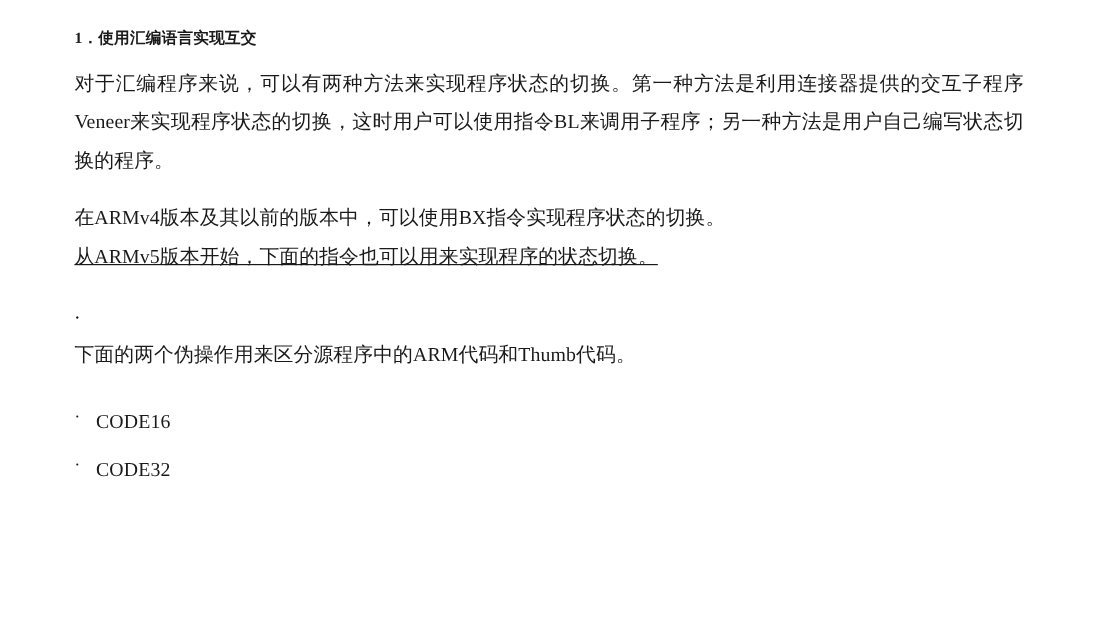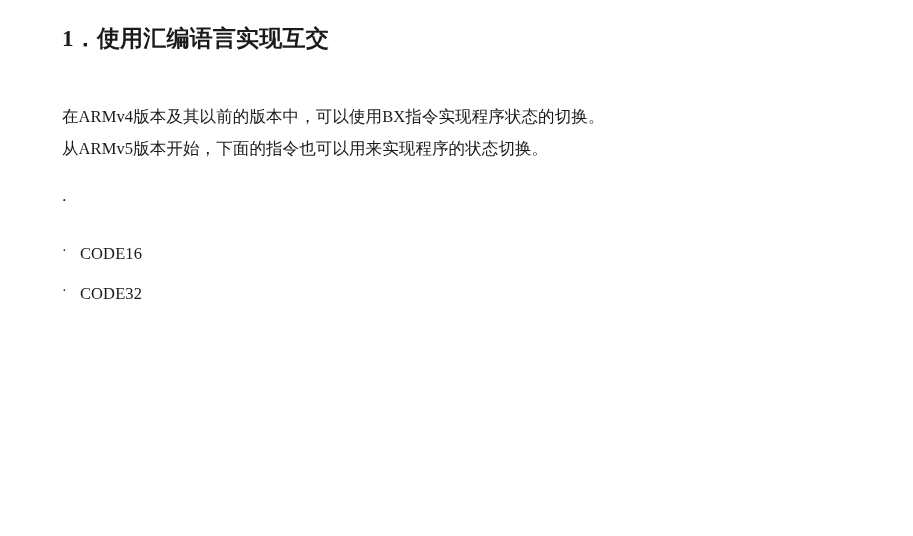--- a/index.html
+++ b/index.html
@@ -15,37 +15,38 @@
     overflow: hidden;
   }
   .page {
     position: relative;
     width: 913px;
     height: 536px;
     box-sizing: border-box;
     padding: 22px 60px 0 62px;
   }
   .heading {
-    font-size: 23px;
+    font-size: 13px;
     line-height: 1.5;
     margin: 0 0 12px 0;
     letter-spacing: 0.2px;
   }
   .para {
     font-size: 16.5px;
     line-height: 1.95;
     margin: 0;
     text-align: justify;
     letter-spacing: 0.1px;
   }
   .para.block-gap {
-    margin-top: 44px;
+    margin-top: 16px;
   }
   .para.tight {
     margin-top: 0;
+    text-decoration: underline;
   }
   .bullet-list {
     list-style: none;
     margin: 26px 0 0 0;
     padding: 0;
   }
   .bullet-list li {
     font-size: 16.5px;
     line-height: 1.55;
     margin-bottom: 15px;
@@ -62,36 +63,38 @@
   }
   .spacer-lg { height: 24px; }
 </style>
 </head>
 <body>
 
 <div class="page">
 
   <h1 class="heading">1．使用汇编语言实现互交</h1>
 
+  <p class="para">对于汇编程序来说，可以有两种方法来实现程序状态的切换。第一种方法是利用连接器提供的交互子程序Veneer来实现程序状态的切换，这时用户可以使用指令BL来调用子程序；另一种方法是用户自己编写状态切换的程序。</p>
 
   <p class="para block-gap">在ARMv4版本及其以前的版本中，可以使用BX指令实现程序状态的切换。</p>
 
   <p class="para tight">从ARMv5版本开始，下面的指令也可以用来实现程序的状态切换。</p>
 
   <ul class="bullet-list">
     <li>
       <span class="dot">·</span>
     </li>
     <li>
       <span class="dot">·</span>
     </li>
   </ul>
 
   <div class="spacer-lg"></div>
 
+  <p class="para">下面的两个伪操作用来区分源程序中的ARM代码和Thumb代码。</p>
 
   <ul class="bullet-list">
     <li>
       <span class="dot">·</span>
       <span>CODE16</span>
     </li>
     <li>
       <span class="dot">·</span>
       <span>CODE32</span>
     </li>

